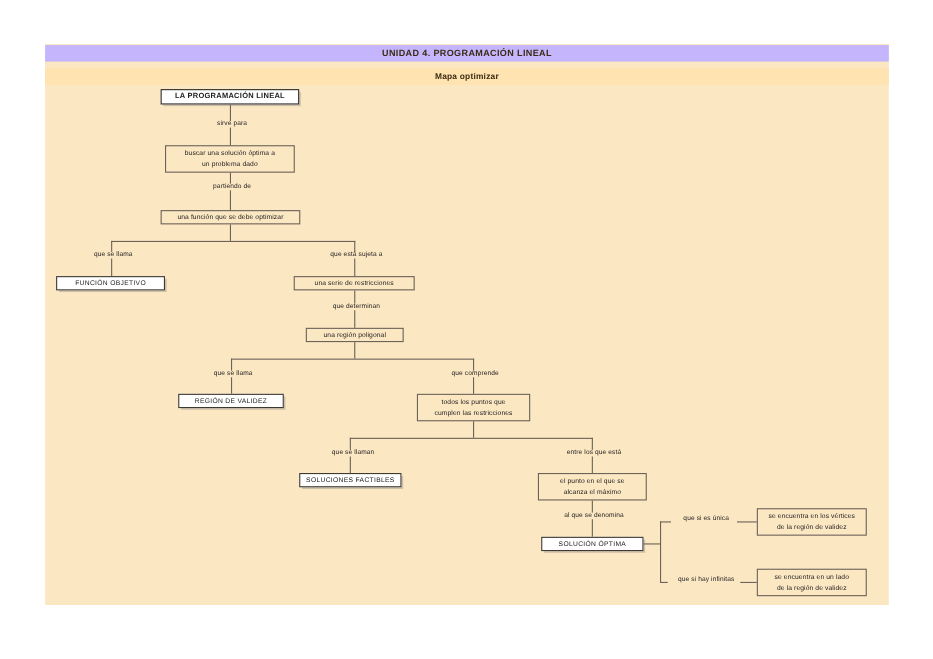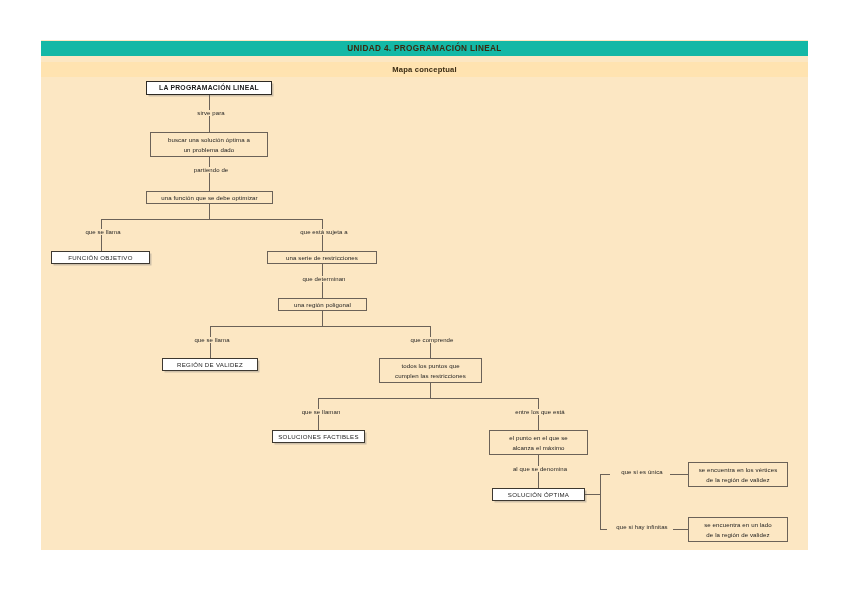--- a/index.html
+++ b/index.html
@@ -31,21 +31,21 @@
     height: 510px;
     background: #fce7c3;
   }
 
   #title-bar {
     position: absolute;
     left: 41px;
     top: 41px;
     width: 767px;
     height: 15px;
-    background: #14b8a6;
+    background: #c4b5fd;
     display: flex;
     align-items: center;
     justify-content: center;
   }
   #title-bar .t {
     font-size: 8.2px;
     font-weight: bold;
     color: #3a2b12;
     letter-spacing: 0.35px;
   }
@@ -143,21 +143,21 @@
 
 <div id="page">
 
   <div id="sheet"></div>
 
   <div id="title-bar">
     <div class="t">UNIDAD 4.  PROGRAMACIÓN LINEAL</div>
   </div>
 
   <div id="subtitle-bar">
-    <div class="t">Mapa conceptual</div>
+    <div class="t">Mapa optimizar</div>
   </div>
 
   <div id="map">
 
     <div class="node title-node" style="left:146px; top:81px; width:126px; height:14px;">
       <div class="lines">
         <span>LA PROGRAMACIÓN LINEAL</span>
       </div>
     </div>
 

